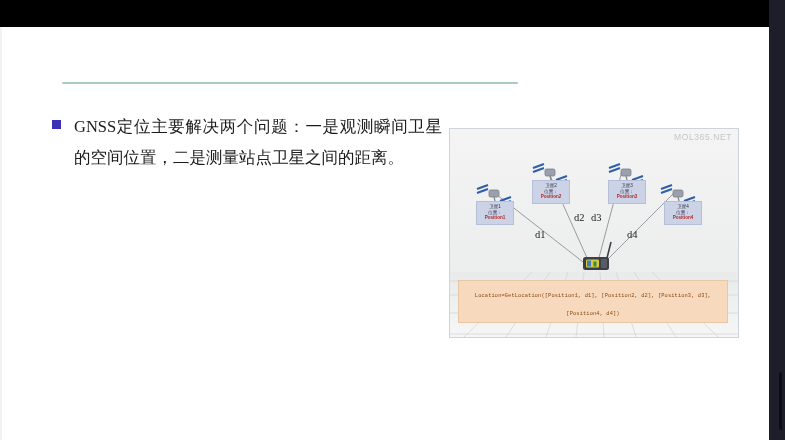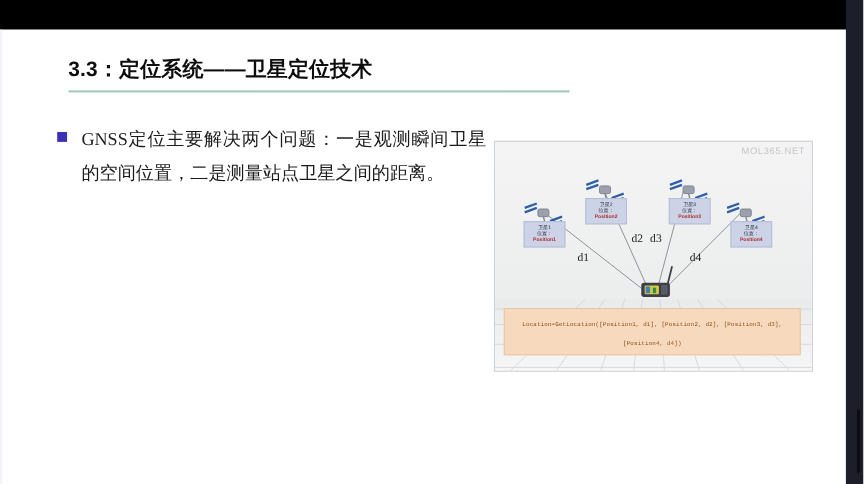--- a/index.html
+++ b/index.html
@@ -61,21 +61,20 @@
                 font-family:"Liberation Mono","DejaVu Sans Mono",monospace;}
 </style>
 </head>
 <body>
 
 <div class="letterbox-top"></div>
 
 <div class="slide">
   <div class="slide-edge"></div>
 
-  <div class="title">3.3：定位系统——卫星定位技术</div>
   <div class="title-rule"></div>
 
   <div class="body-col">
     <div class="bullet-row">
       <span class="bullet-mark"></span>
       <span class="bullet-text">GNSS定位主要解决两个问题：一是观测瞬间卫星的空间位置，二是测量站点卫星之间的距离。</span>
     </div>
   </div>
 
   <div class="figure">
@@ -167,21 +166,21 @@
           <path d="M20 15 L22 23" stroke="#7b808c" stroke-width="1.2"></path>
         </g>
       </svg>
     </div>
     <div class="sat-label" style="left:214px;top:72px;">
       <span class="ln">卫星4</span>
       <span class="ln">位置：</span>
       <span class="pos">Position4</span>
     </div>
 
-    <div class="dlabel" style="left:75px;top:100px;">d1</div>
+    <div class="dlabel" style="left:85px;top:100px;">d1</div>
     <div class="dlabel" style="left:124px;top:83px;">d2</div>
     <div class="dlabel" style="left:141px;top:83px;">d3</div>
     <div class="dlabel" style="left:177px;top:100px;">d4</div>
 
     <div class="recv-label" style="left:126px;top:158px;">
       <span class="ln">GPS接收器</span>
       <span class="ln">位置：</span>
       <span class="pos">Location</span>
     </div>
 

